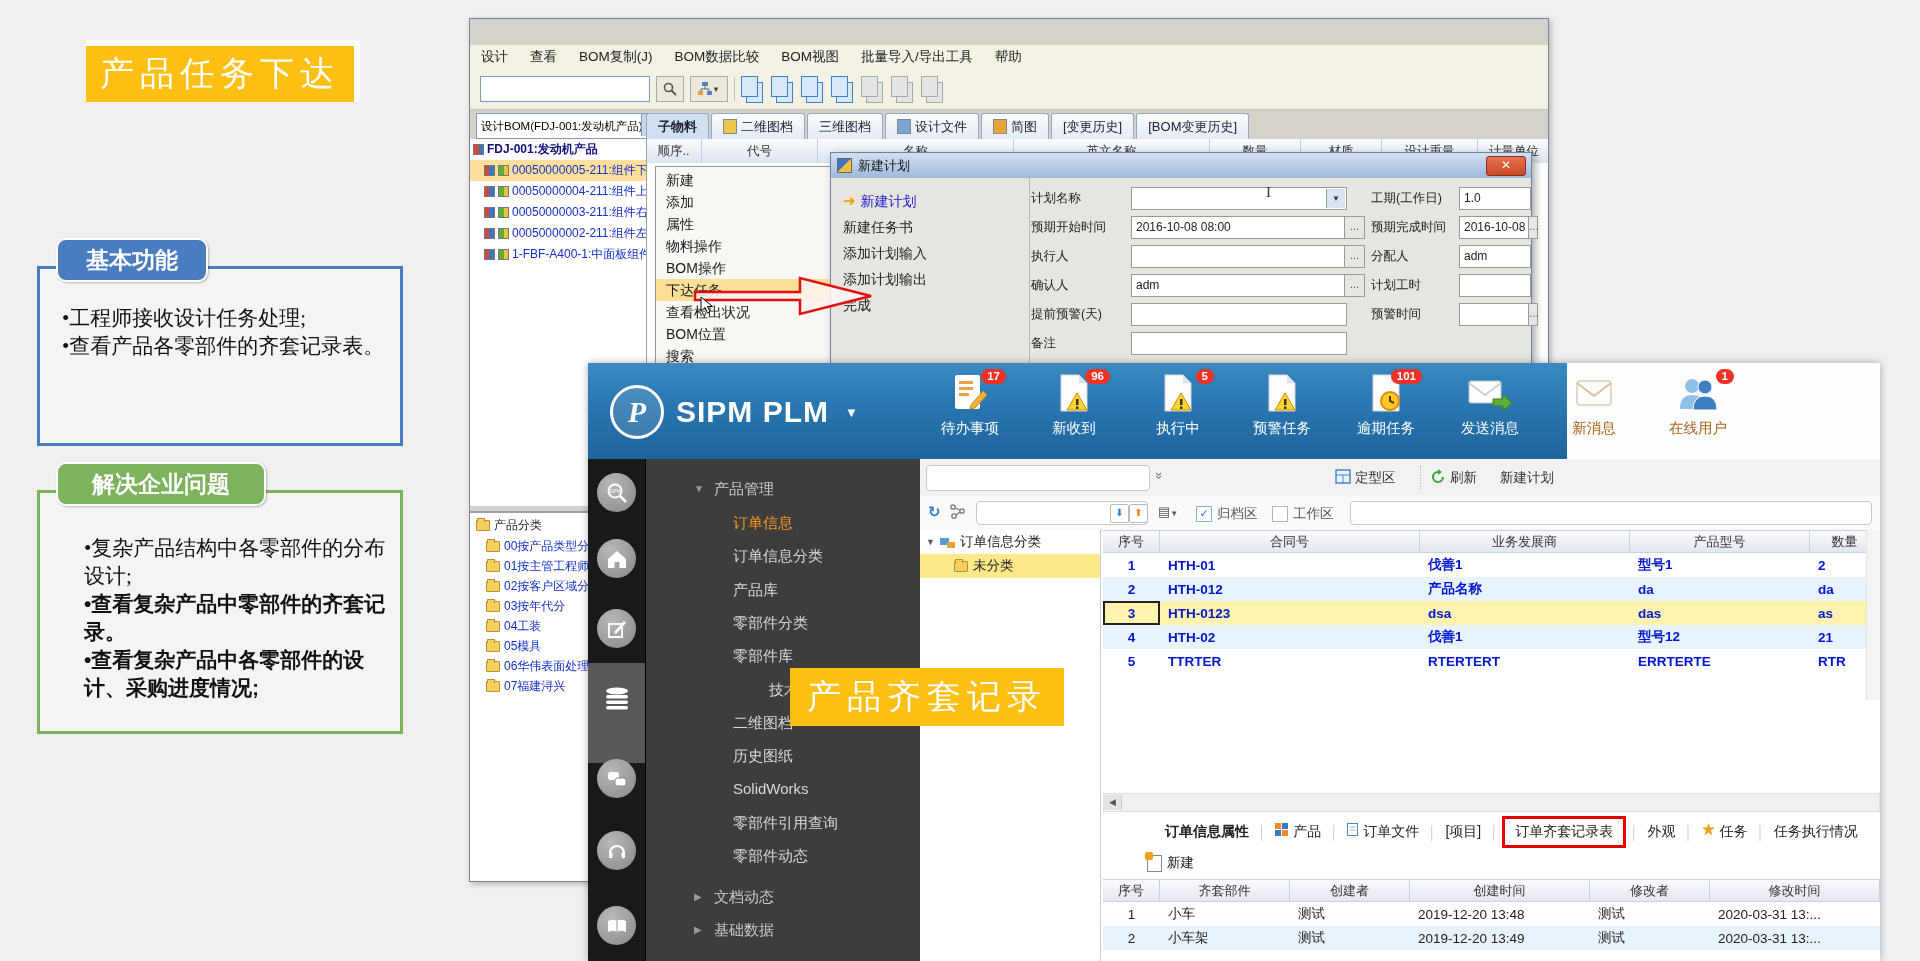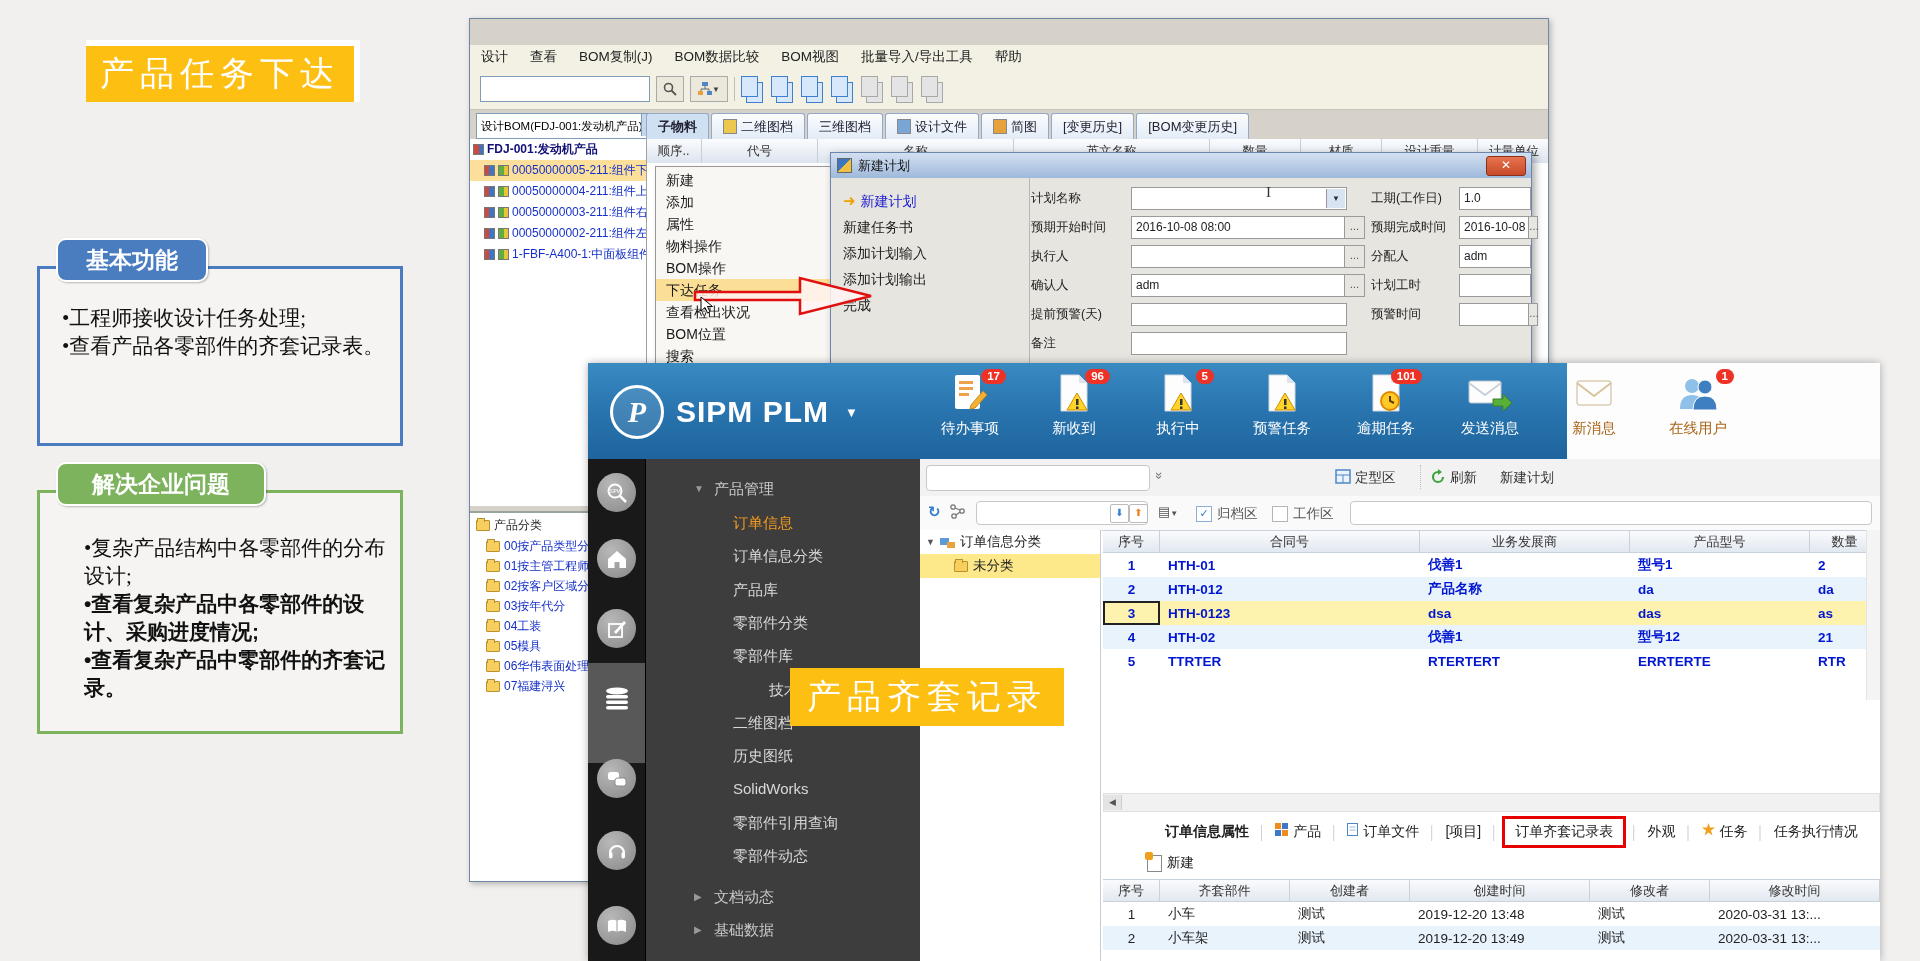--- a/index.html
+++ b/index.html
@@ -187,22 +187,22 @@
     <div class="bullets" id="basic-bullets">
         <div>•工程师接收设计任务处理;</div>
         <div>•查看产品各零部件的齐套记录表。</div>
       </div>
   </div>
   <div class="abs callout-label" id="basic-label">基本功能</div>
 
   <div class="abs callout-box" id="solve-box">
     <div class="bullets" id="solve-bullets">
         <div>•复杂产品结构中各零部件的分布设计;</div>
+        <div class="bold">•查看复杂产品中零部件的齐套记录。</div>
         <div class="bold">•查看复杂产品中各零部件的设计、采购进度情况;</div>
-        <div class="bold">•查看复杂产品中零部件的齐套记录。</div>
       </div>
   </div>
   <div class="abs callout-label" id="solve-label">解决企业问题</div>
 
   <div class="abs" id="bom">
     <div class="bom-menubar" id="bom-menubar">
         <span>设计</span>
         <span>查看</span>
         <span>BOM复制(J)</span>
         <span>BOM数据比较</span>

